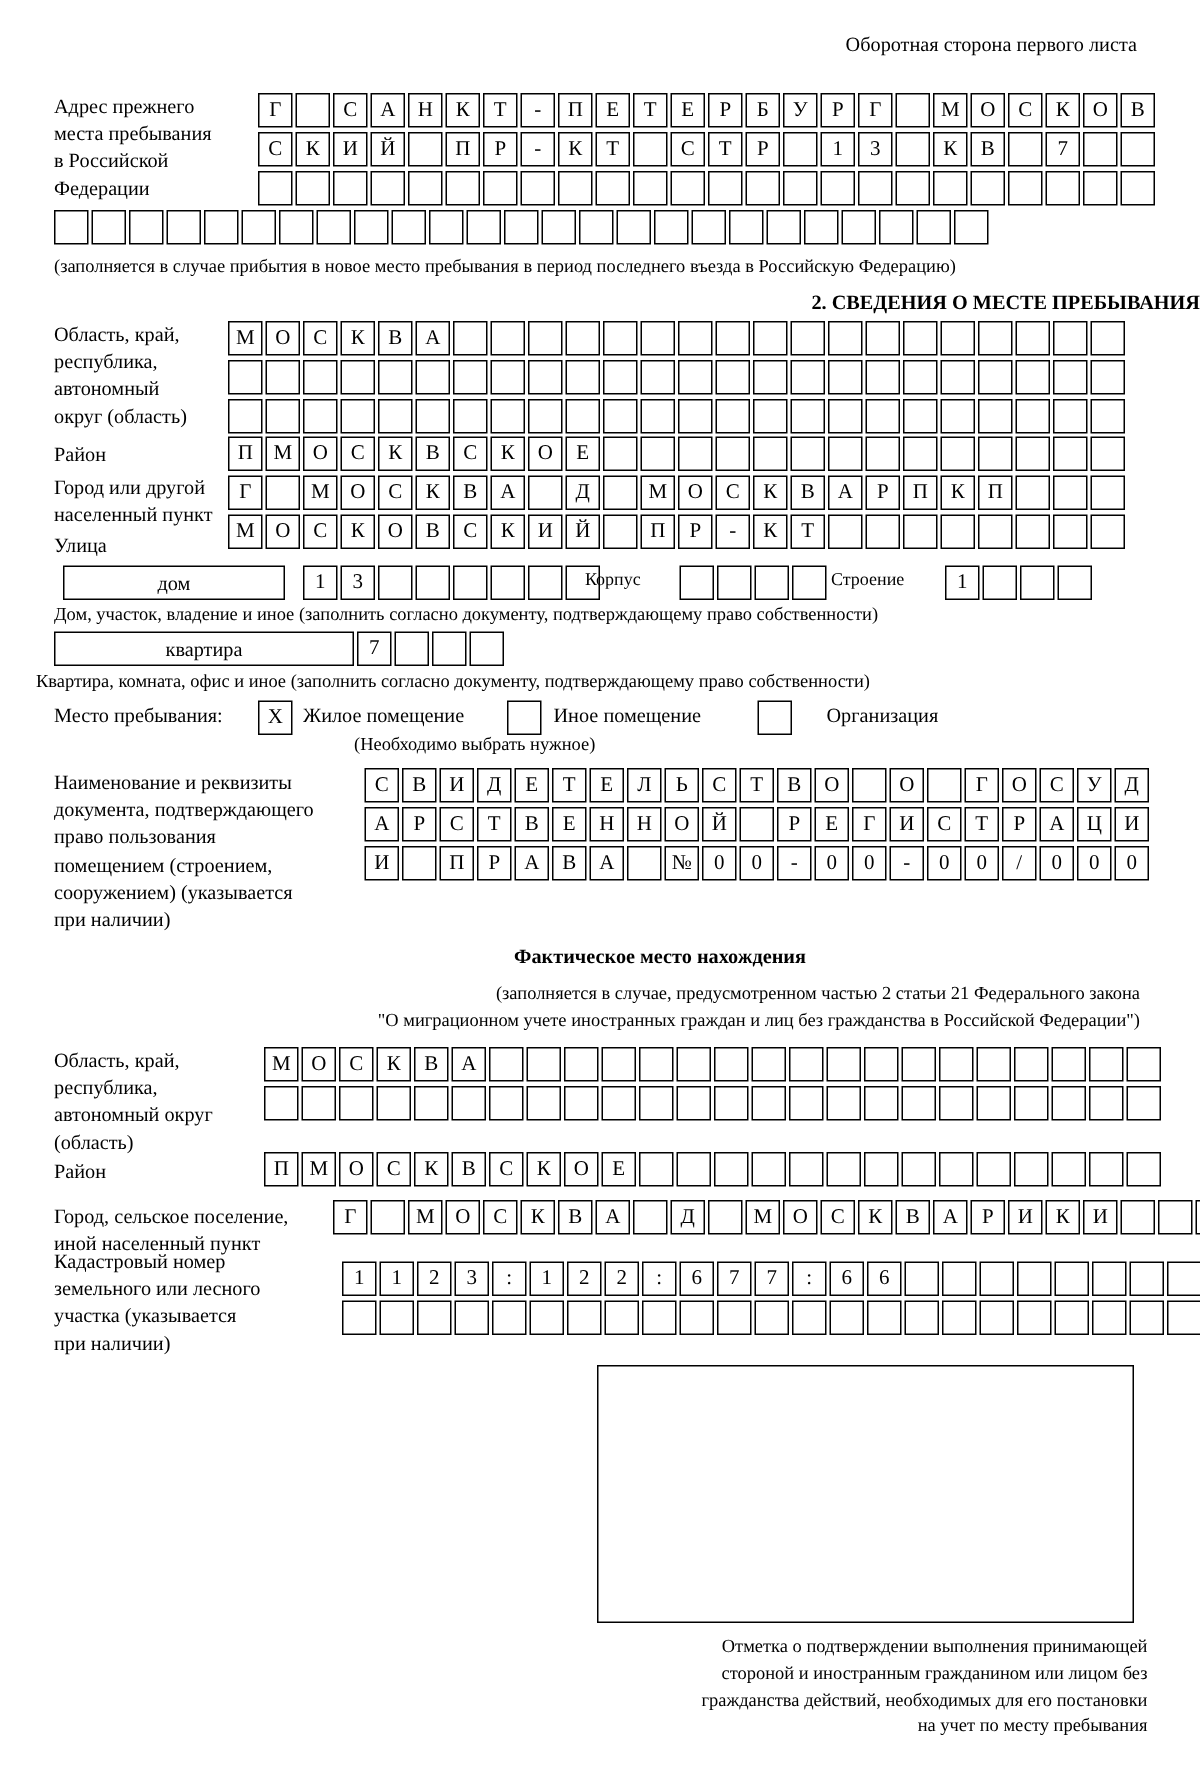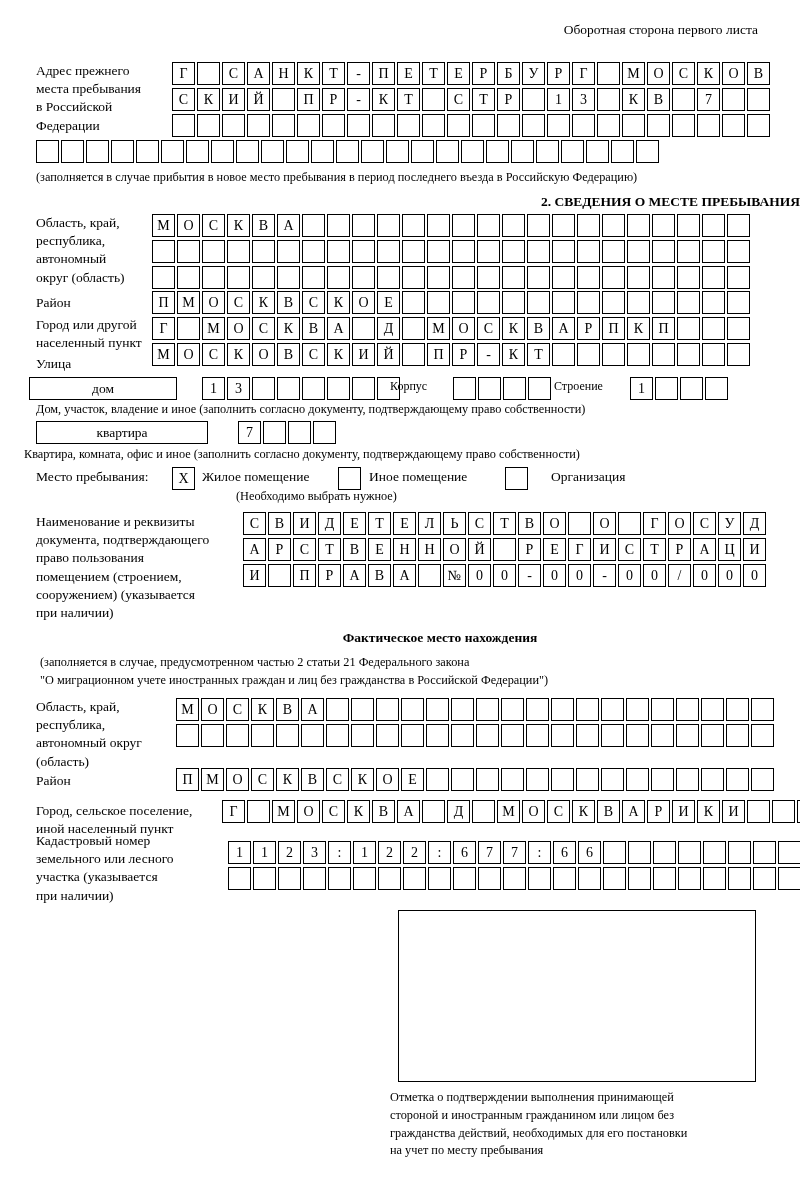--- a/index.html
+++ b/index.html
@@ -37,21 +37,21 @@
     font-size:13.5px;
     line-height:21px;
   }
   .note{font-size:12.3px;}
   .blk{position:absolute;}
   .bigbox{
     position:absolute;
     border:1px solid #000;
     box-sizing:border-box;
   }
-  .cap{position:absolute;text-align:left;font-size:12.3px;line-height:1.45;}
+  .cap{position:absolute;text-align:right;font-size:12.3px;line-height:1.45;}
   .secttitle{position:absolute;width:100%;text-align:right;font-weight:bold;font-size:13.5px;}
   .subtitle{position:absolute;width:100%;text-align:center;font-weight:bold;font-size:13.5px;}
   .inline-label{font-size:12px;}
 </style>
 </head>
 <body>
 
 <div class="page">
 
   <div class="hdr-right">Оборотная сторона первого листа</div>
@@ -336,21 +336,21 @@
       <div class="cell"></div>
       <div class="cell"></div>
       <div class="cell"></div>
       <div class="cell"></div>
       <div class="cell"></div>
       <div class="cell"></div>
       <div class="cell"></div>
       <div class="cell"></div>
     </div>
 
-  <div class="wbox" style="position:absolute;left:29px;top:377px;width:148px;">дом</div>
+  <div class="wbox" style="position:absolute;left:42px;top:377px;width:148px;">дом</div>
   <div class="row" id="house-digits" style="left:202px;top:377px;">
       <div class="cell">1</div>
       <div class="cell">3</div>
       <div class="cell"></div>
       <div class="cell"></div>
       <div class="cell"></div>
       <div class="cell"></div>
       <div class="cell"></div>
       <div class="cell"></div>
     </div>
@@ -363,21 +363,21 @@
     </div>
   <div class="blk inline-label" style="left:554px;top:379px;">Строение</div>
   <div class="row" id="stroenie-digits" style="left:630px;top:377px;">
       <div class="cell">1</div>
       <div class="cell"></div>
       <div class="cell"></div>
       <div class="cell"></div>
     </div>
   <div class="blk note" style="left:36px;top:402px;">Дом, участок, владение и иное (заполнить согласно документу, подтверждающему право собственности)</div>
 
-  <div class="wbox" style="position:absolute;left:36px;top:421px;width:172px;">квартира</div>
+  <div class="wbox" style="position:absolute;left:36px;top:421px;width:200px;">квартира</div>
   <div class="row" id="flat-digits" style="left:238px;top:421px;">
       <div class="cell">7</div>
       <div class="cell"></div>
       <div class="cell"></div>
       <div class="cell"></div>
     </div>
   <div class="blk note" style="left:24px;top:447px;">Квартира, комната, офис и иное (заполнить согласно документу, подтверждающему право собственности)</div>
 
   <div class="blk lbl" style="left:36px;top:468px;">Место пребывания:</div>
   <div class="cell" style="position:absolute;left:172px;top:467px;">X</div>

